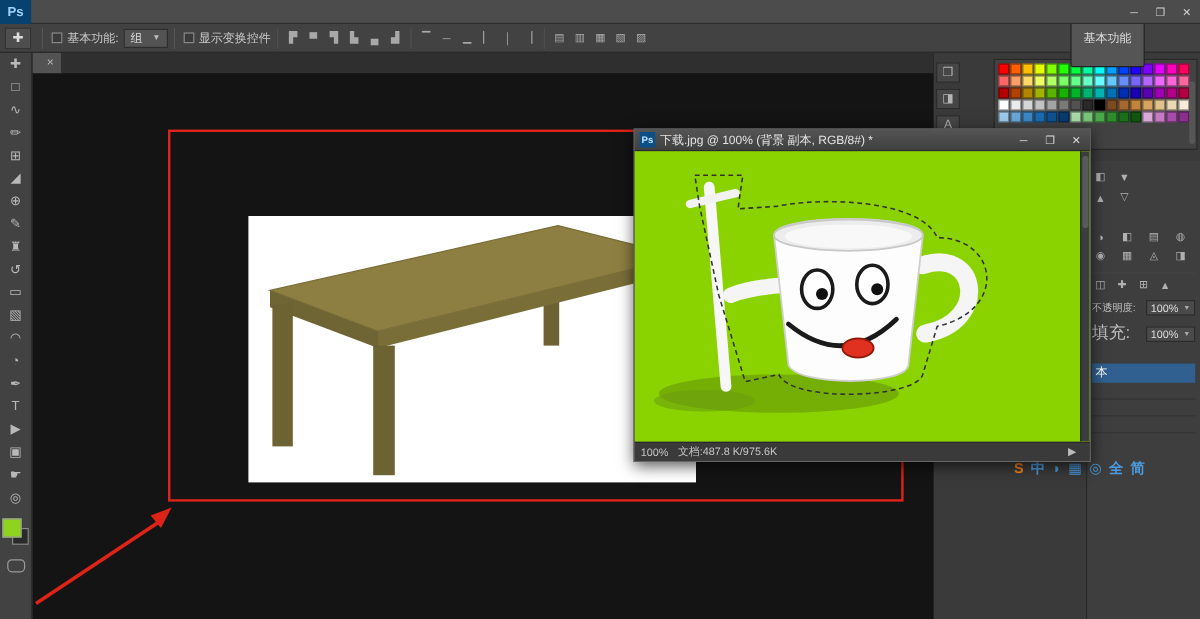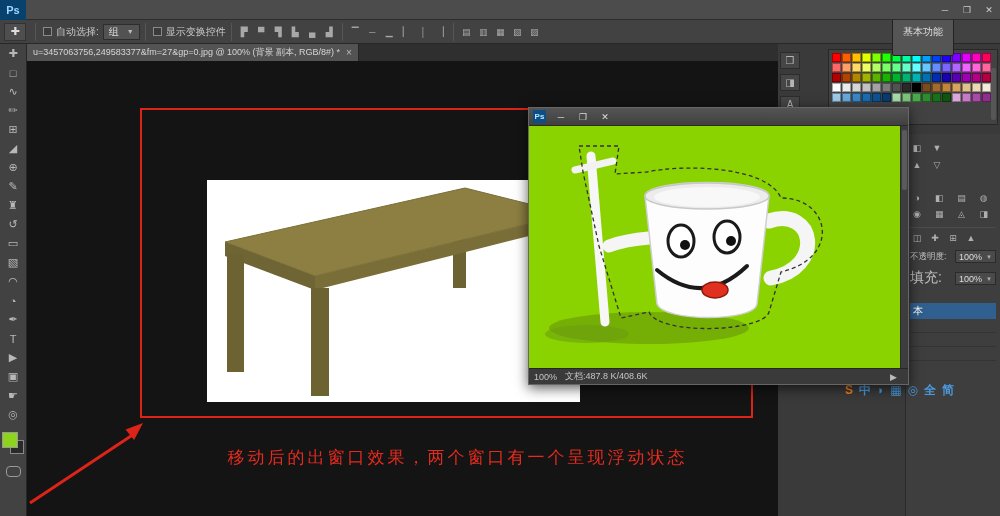--- a/index.html
+++ b/index.html
@@ -114,21 +114,21 @@
   <div class="win-ctrl">─</div>
       <div class="win-ctrl">❐</div>
       <div class="win-ctrl">✕</div>
     </div>
 </div>
 
 <div class="optionsbar">
   <div class="ob-tool">✚</div>
   <div class="vsep"></div>
   <div class="cb"></div>
-  <span>自动选择:</span>
+  <span>基本功能:</span>
   <div class="dd">
     <span>组</span>
     <span class="caret">▼</span>
   </div>
   <div class="vsep"></div>
   <div class="cb"></div>
   <span>显示变换控件</span>
   <div class="vsep"></div>
   <div class="obicons">
 
@@ -187,21 +187,20 @@
     </div>
   <div class="fg-wrap">
     <div class="bg-swatch"></div>
     <div class="fg-swatch" id="fg-swatch" style="background: rgb(142, 211, 30);"></div>
   </div>
   <div class="mask-icon"></div>
 </div>
 
 <div class="tabbar">
   <div class="doc-tab">
-    <span>u=3457063756,249583377&amp;fm=27&amp;gp=0.jpg @ 100% (背景 副本, RGB/8#) *</span>
     <span class="close">×</span>
   </div>
 </div>
 
 <div class="canvas">
 
   <div class="doc-image">
     <svg width="373" height="222" viewBox="0 0 373 222">
       <rect x="246" y="22" width="13" height="86" fill="#6d6232"></rect>
       <polygon points="18,62 258,8 362,34 108,96" fill="#8d7f41" stroke="#7a6e37" stroke-width="1"></polygon>
@@ -213,21 +212,20 @@
     </svg>
   </div>
 
   <div class="red-rect"></div>
 
   <svg class="arrow-svg" width="160" height="100" viewBox="0 0 160 100">
     <line x1="15" y1="88" x2="119" y2="19" stroke="#de2318" stroke-width="3"></line>
     <polygon points="128,8 119.1,24.9 110.5,14.5" fill="#de2318"></polygon>
   </svg>
 
-  <div class="annotation">移动后的出窗口效果，两个窗口有一个呈现浮动状态</div>
 </div>
 
 <div class="rightdock">
   <div class="dockstrip">
 
   <div class="dock-icon">❒</div>
       <div class="dock-icon">◨</div>
       <div class="dock-icon">A</div>
     </div>
 
@@ -376,20 +374,21 @@
       <div class="ime-item" style="color: rgb(74, 155, 224);">▦</div>
       <div class="ime-item" style="color: rgb(74, 155, 224);">◎</div>
       <div class="ime-item" style="color: rgb(74, 155, 224);">全</div>
       <div class="ime-item" style="color: rgb(74, 155, 224);">简</div>
     </div>
 </div>
 
 <div class="float-win">
   <div class="fw-title">
     <div class="fw-ps">Ps</div>
+    <div class="fw-title-text">下载.jpg @ 100% (背景 副本, RGB/8#) *</div>
     <div style="display:flex">
 
     <div class="fw-btn">─</div>
         <div class="fw-btn">❐</div>
         <div class="fw-btn">✕</div>
       </div>
   </div>
   <div class="fw-content" id="fw-content" style="background: rgb(139, 211, 0);">
     <svg width="373" height="242" viewBox="0 0 373 242">
       <ellipse cx="120" cy="202" rx="100" ry="16" fill="#5f8c0c" opacity="0.5"></ellipse>
@@ -415,16 +414,16 @@
       <ellipse cx="186" cy="164" rx="13" ry="8" fill="#e03020" stroke="#901808" stroke-width="1.5"></ellipse>
 
       <path d="M50,20 L90,20 L86,48 L118,46 C155,38 238,40 252,72 C302,72 312,132 252,146 L240,186 C235,206 130,210 120,186 L92,192 L70,120 L54,46 Z" fill="none" stroke="#333" stroke-width="1.3" stroke-dasharray="4 3"></path>
     </svg>
     <div class="fw-vscroll">
       <div class="fw-vthumb"></div>
     </div>
   </div>
   <div class="fw-status">
     <span>100%</span>
-    <span>文档:487.8 K/408.6K</span>
+    <span>文档:487.8 K/975.6K</span>
     <span class="play">▶</span>
   </div>
 </div>
 
 </body></html>

